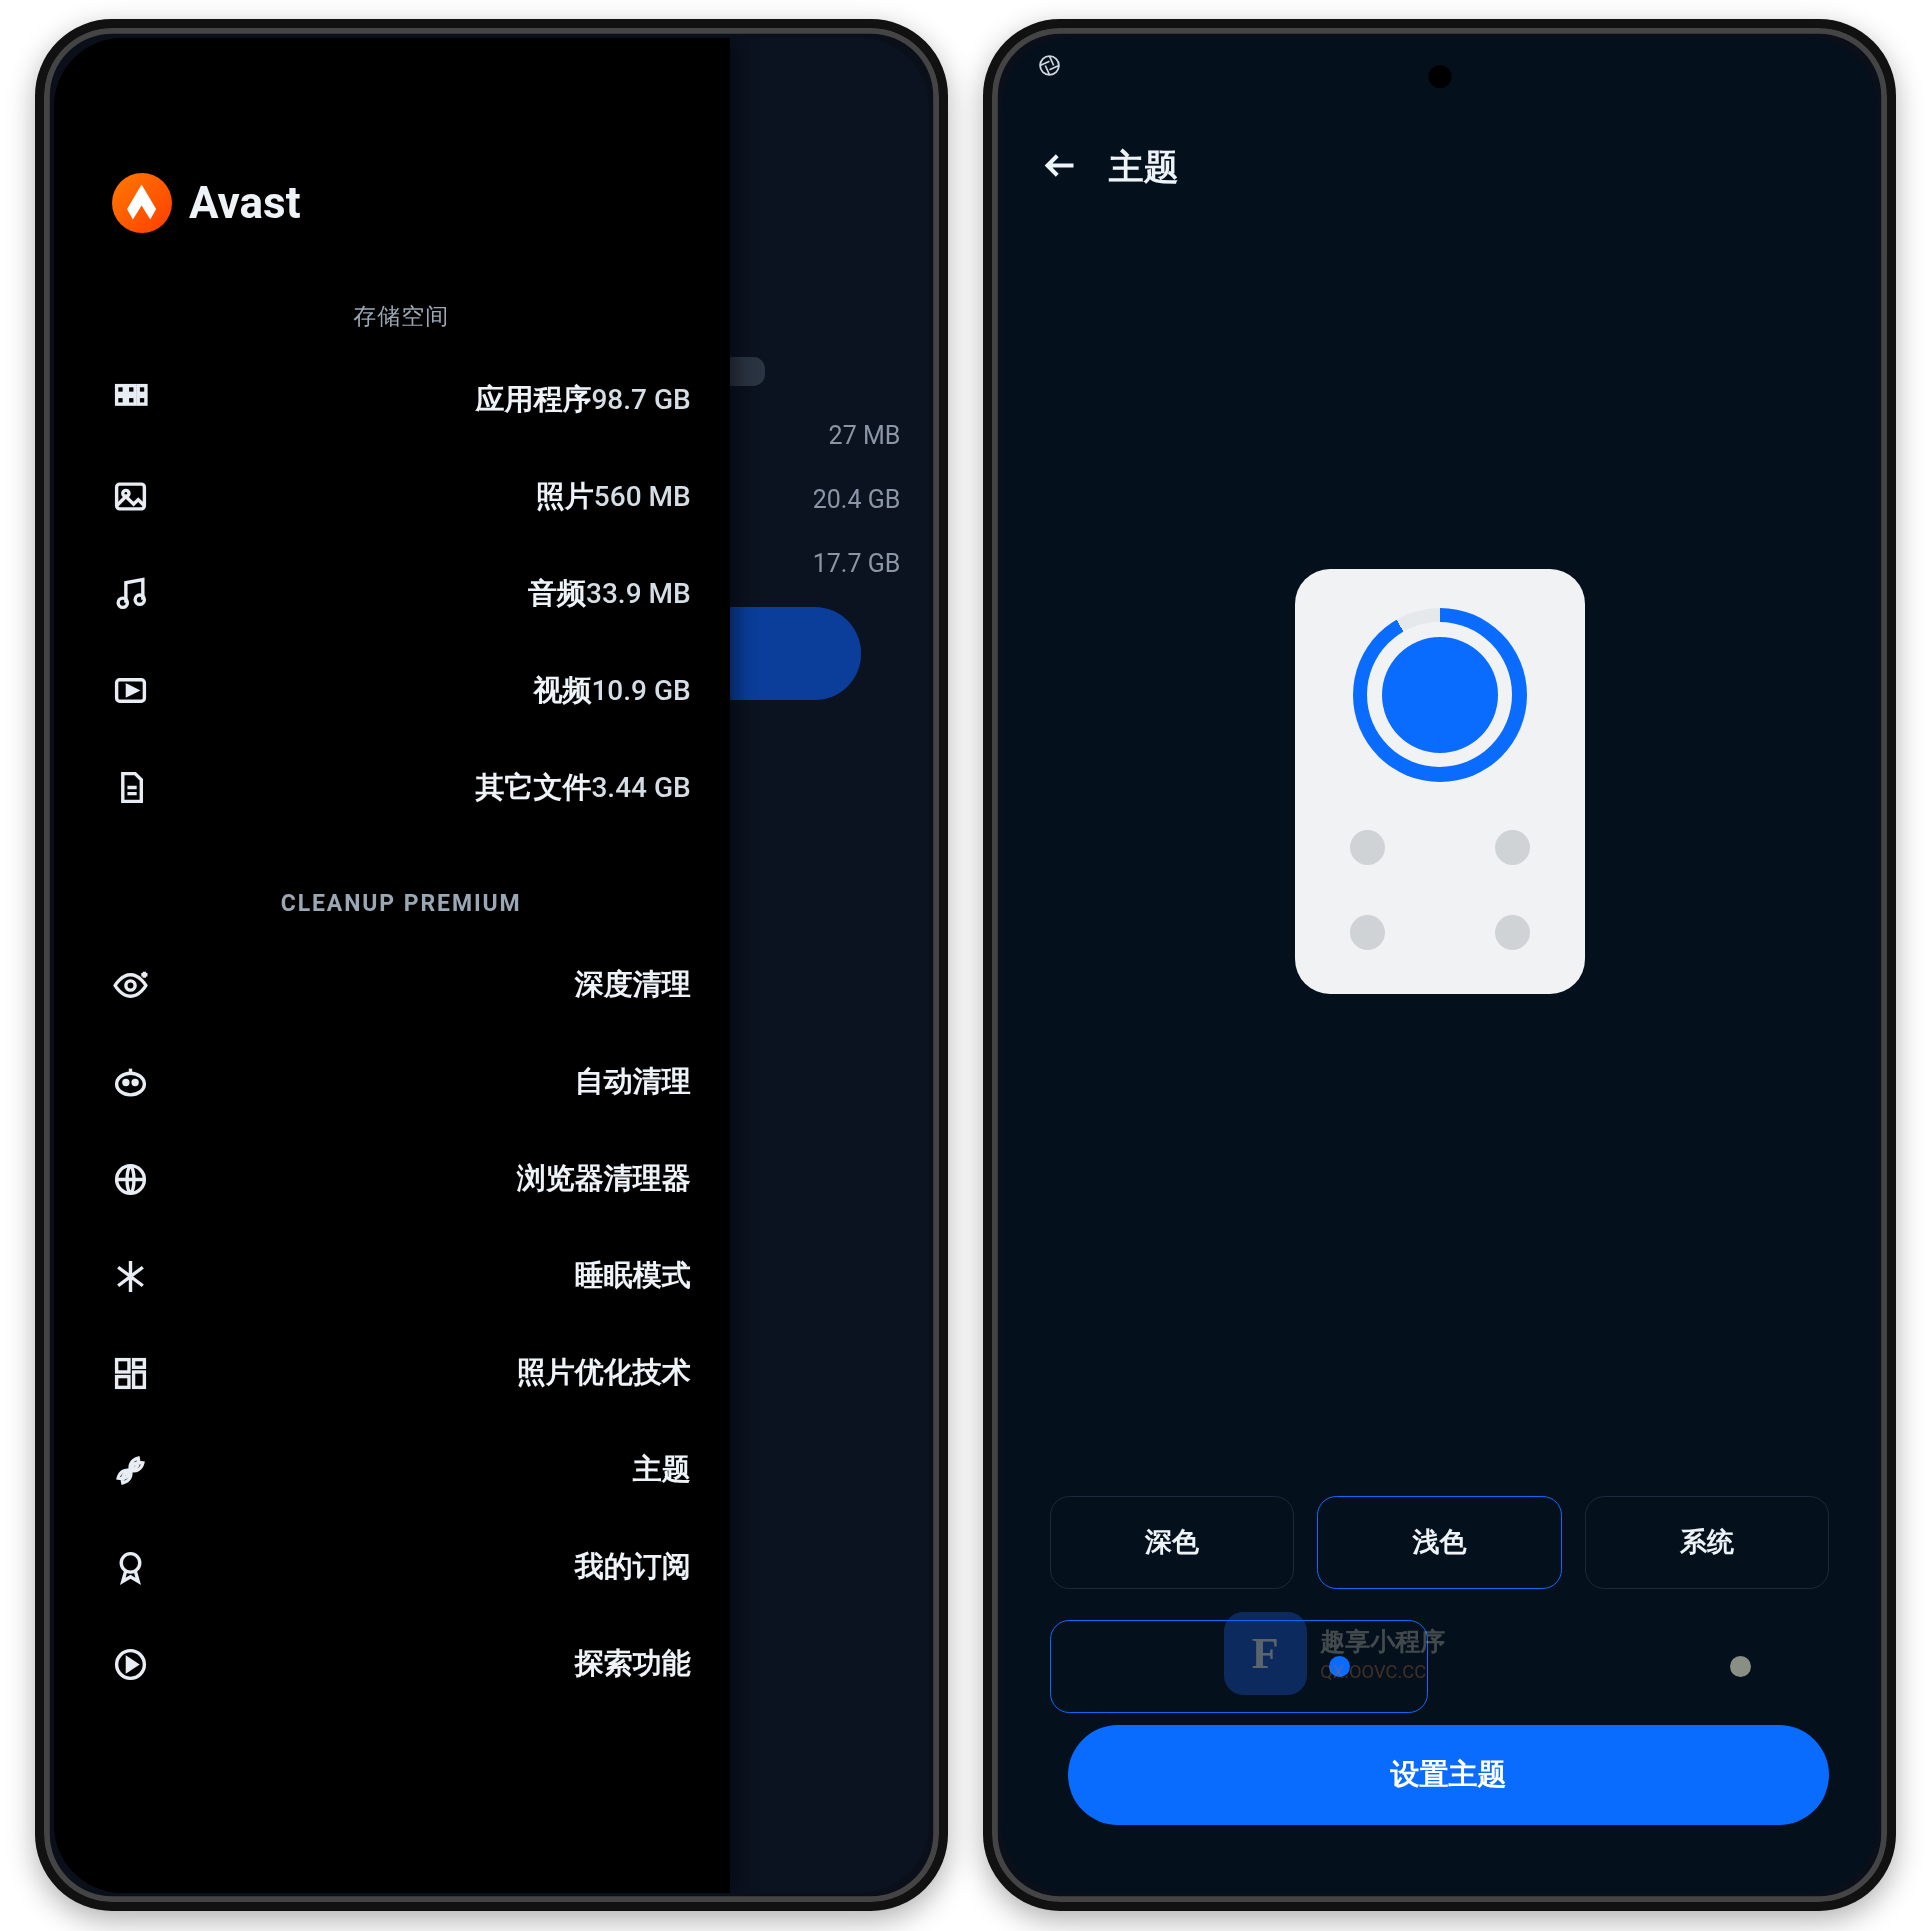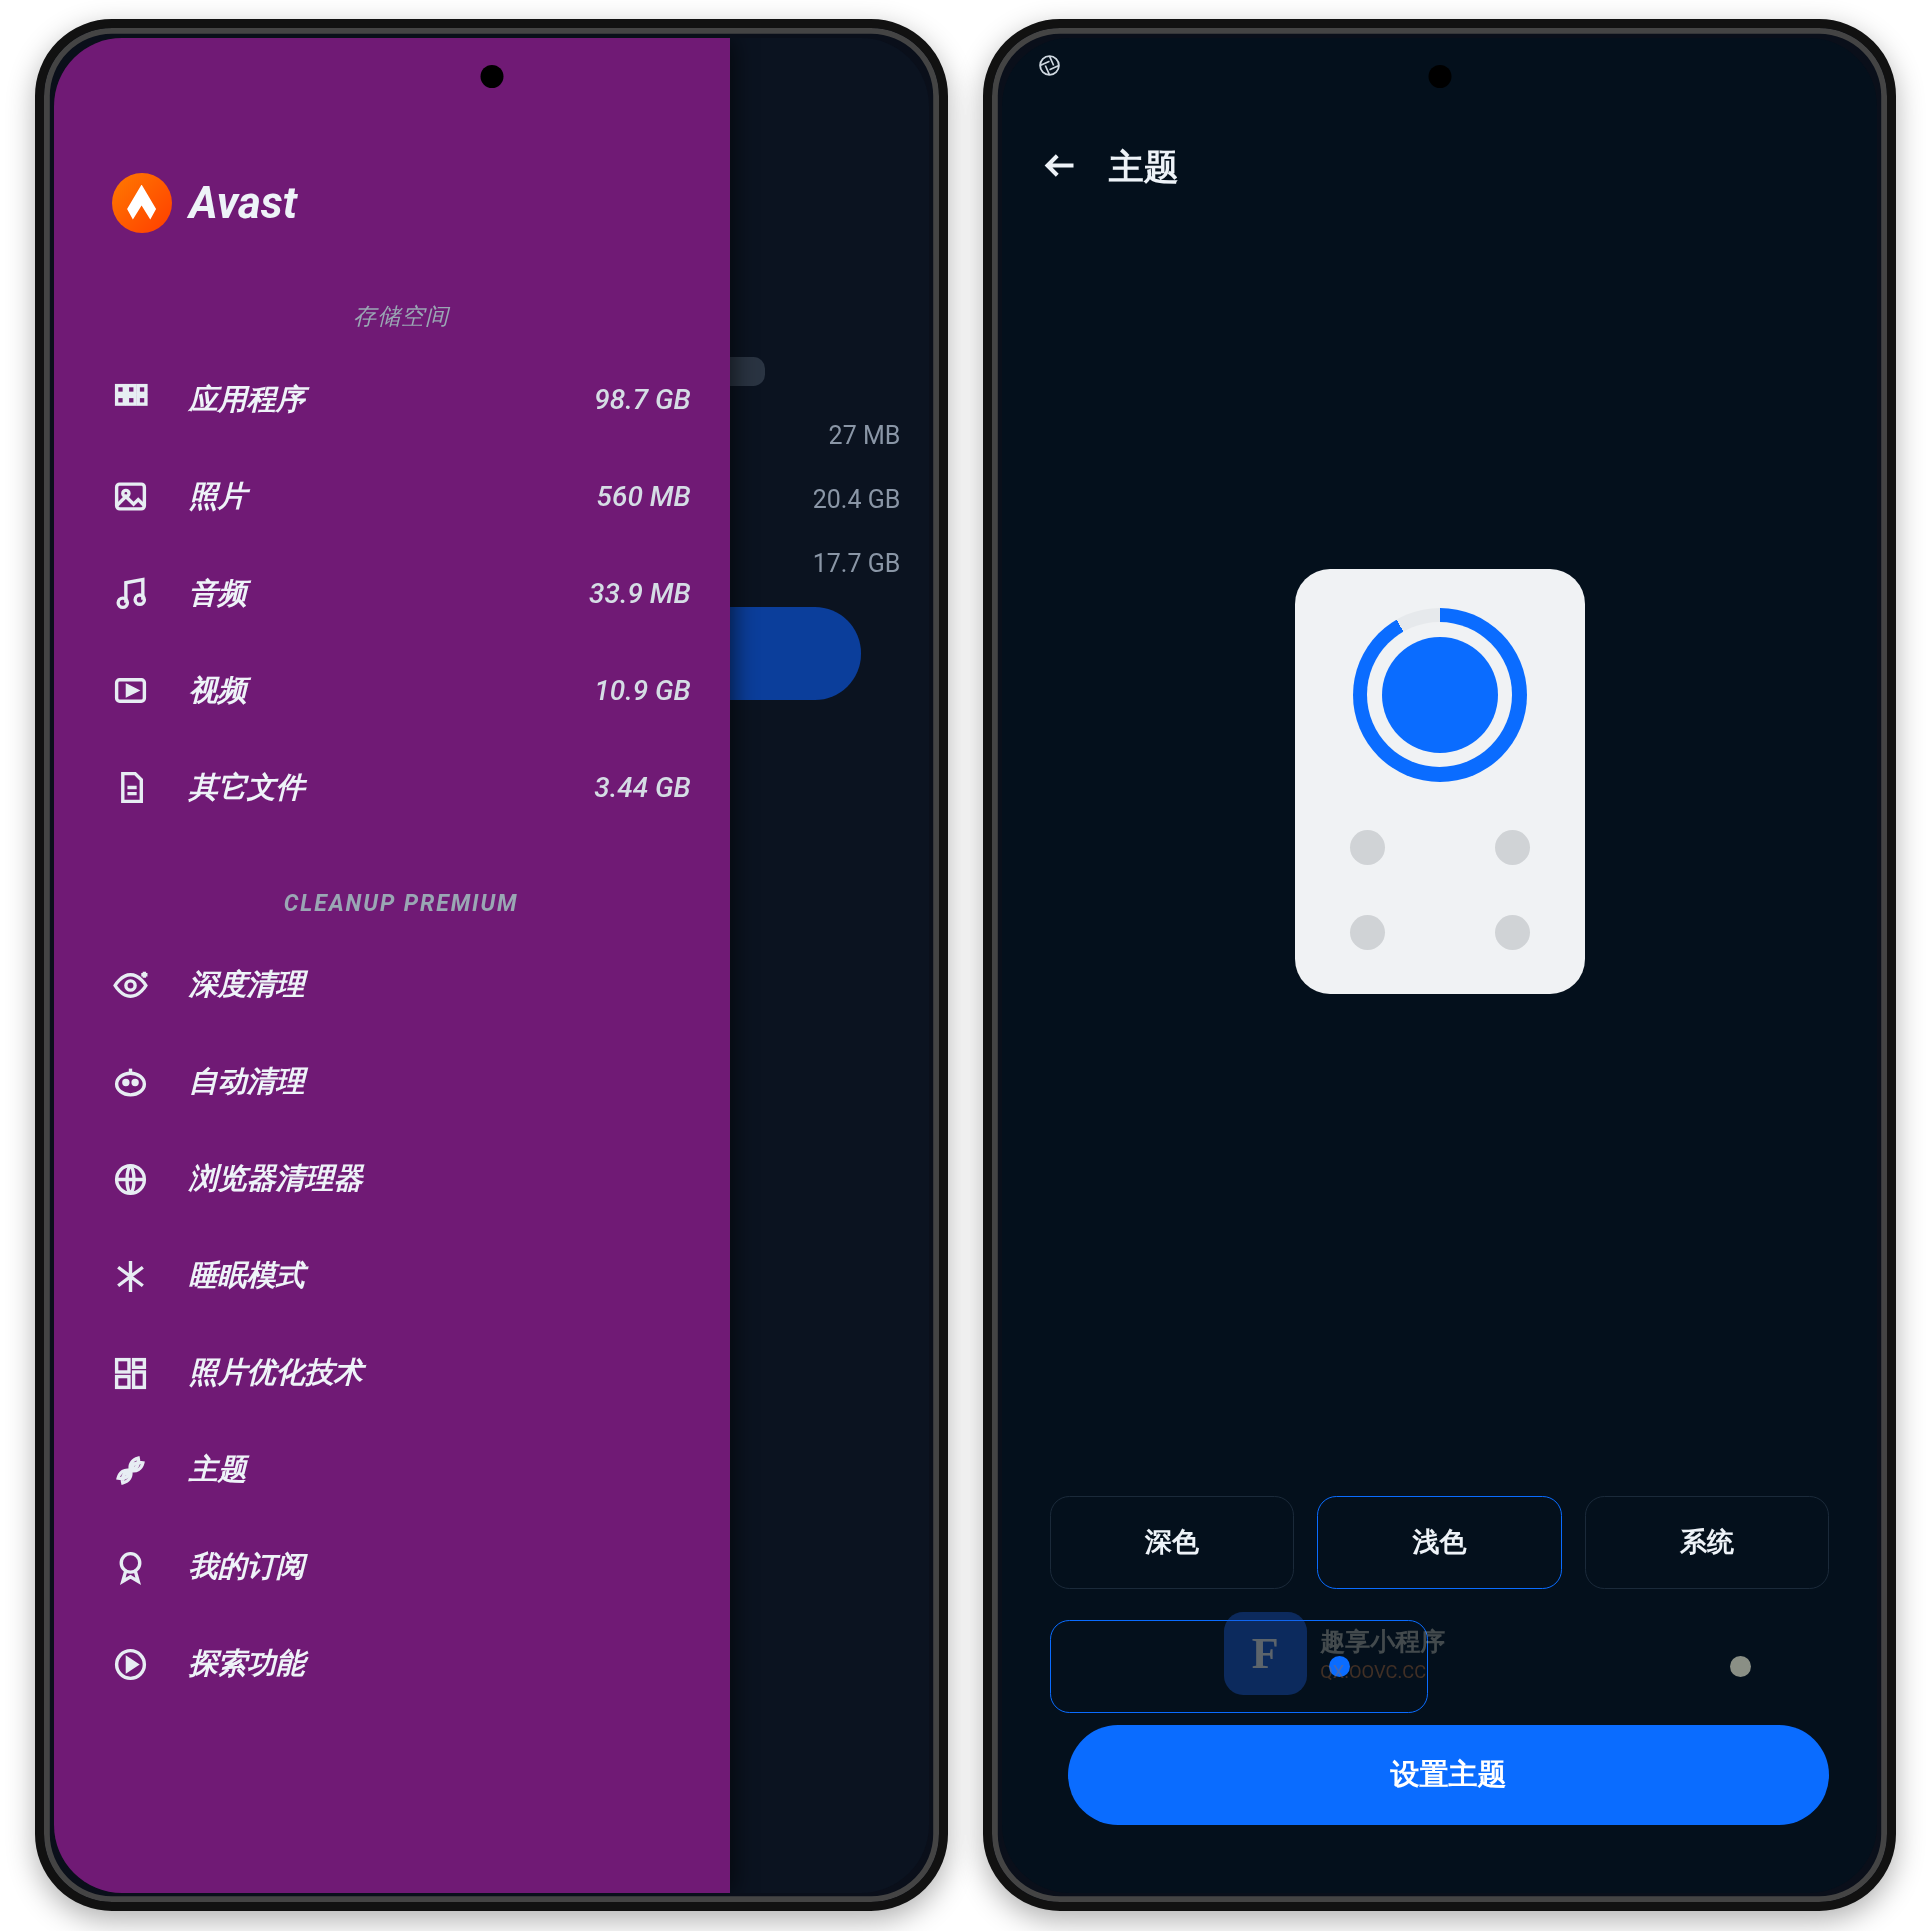--- a/index.html
+++ b/index.html
@@ -73,25 +73,24 @@
   }
   .bg-panel .pill { background:#2a3442; border-radius:11.6px; height:29px; width:116px; margin-top:29px;}
   .bg-panel .lbl { margin-top:35px; text-align:right;}
   .bg-panel .big-btn{ margin-top:29px; background:#0b3e9b; height:93px; width:212px; border-radius:46px;}
   .bg-panel .lower { margin-top:212px; }
 
   .drawer {
     position: absolute;
     left: 0; top: 0; bottom: 0;
     width: 676px;
-    background: #701a75;
+    background: #000000;
     box-shadow: 3.9px 0 23px rgba(0,0,0,.6);
     padding: 135px 39px 39px 58px;
     color: #eef3f8;
-    font-style: italic;
   }
   .brand {
     display: flex; align-items: center; gap: 17.4px;
     margin-bottom: 68px;
   }
   .brand-logo {
     width: 60px; height: 60px; border-radius: 50%;
     background: linear-gradient(135deg,#ff7a00,#ff3d00);
     position: relative;
   }
@@ -107,21 +106,21 @@
     margin: 29px 0 19.3px;
     text-align: center;
   }
   .sect2 { margin-top: 54px; font-weight:700; letter-spacing:1.9px;}
   .row {
     display: flex; align-items: center;
     height: 97px;
   }
   .row .ic { width: 77px; display:flex; align-items:center; }
   .row .ic svg { width: 37px; height: 37px; stroke:#e7edf3; fill:none; stroke-width:2.2;}
-  .row .label { flex: 1; font-size: 29px; font-weight: 600; }
+  .row .label { flex: 1; font-size: 29px; font-weight: 600; text-align: right; }
   .row .value { font-size: 28px; color: #d5dde5; font-weight:500;}
 
   
   .right-bg { position:absolute; inset:0; background:#04101c; }
   .topbar {
     position:absolute; top:106px; left:39px; right:39px;
     display:flex; align-items:center; gap:29px; color:#eef3f8;
   }
   .topbar .back svg{ width:39px;height:39px; stroke:#eef3f8; stroke-width:2.5; fill:none;}
   .topbar .title { font-size:35px; font-weight:600;}

